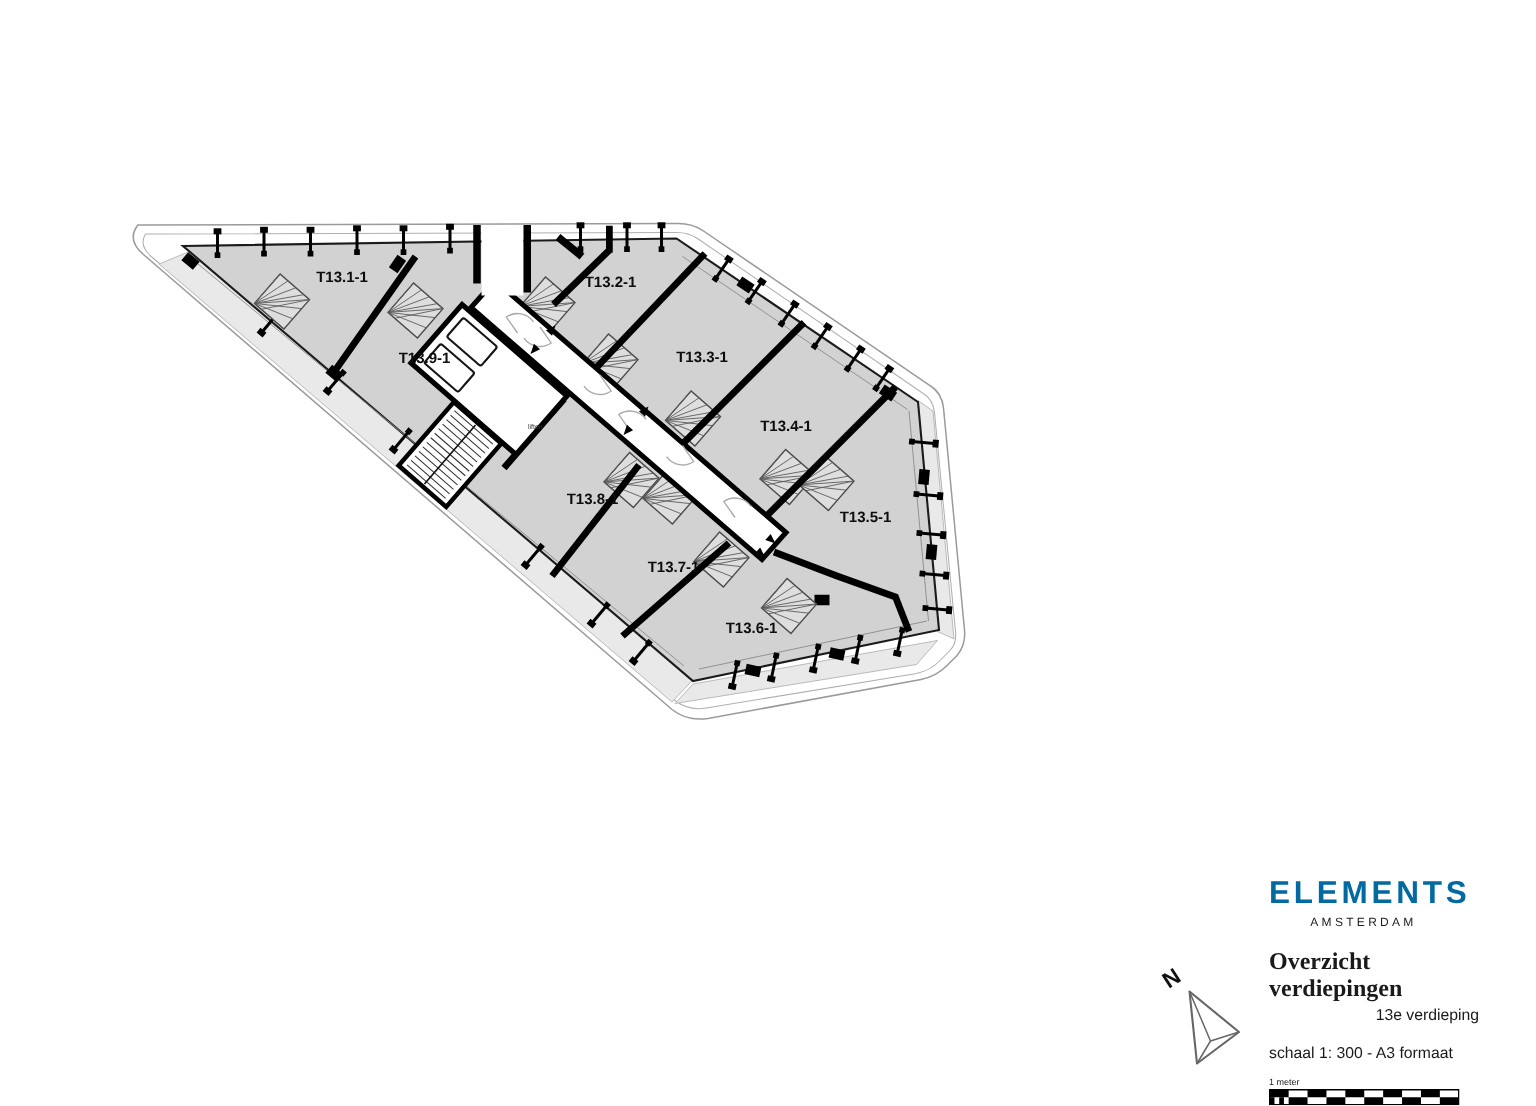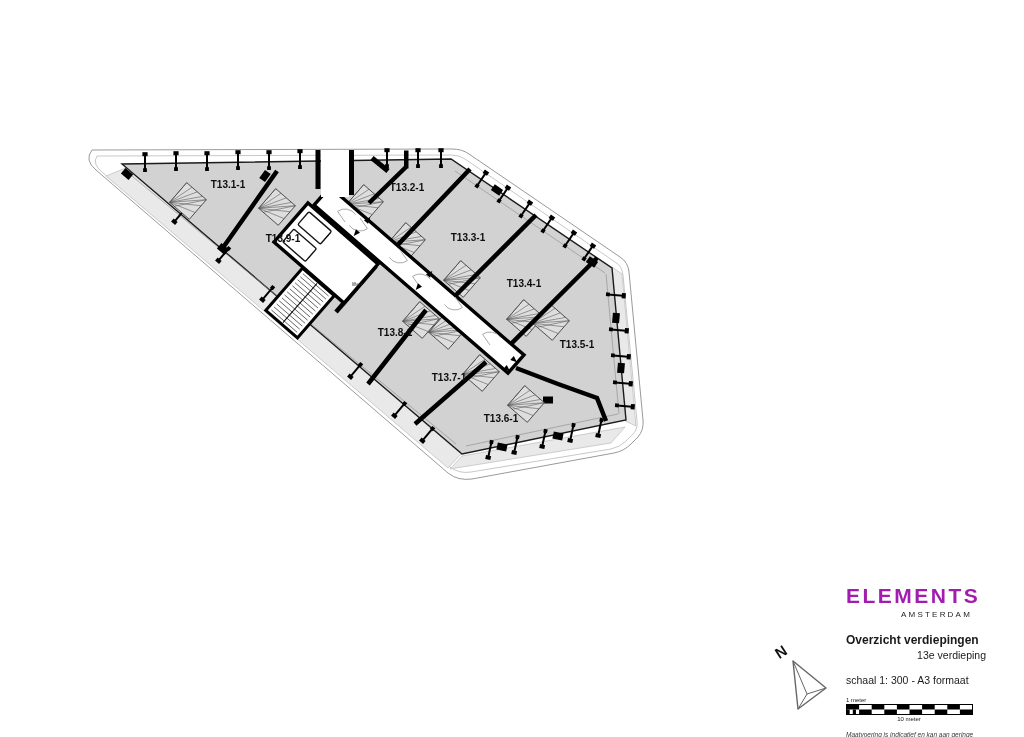--- a/index.html
+++ b/index.html
@@ -15,23 +15,23 @@
   .outline{fill:#ffffff;stroke:var(--outline);stroke-width:1;}
   .outline2{fill:none;stroke:#b0b0b0;stroke-width:.7;}
   .wall{stroke:var(--walls);stroke-width:4.5;fill:none;stroke-linecap:butt;}
   .thinline{stroke:#8a8a8a;stroke-width:.6;fill:none;}
   .whitezone{fill:#ffffff;stroke:var(--walls);stroke-width:3.4;}
   .unit-label{font:700 10px "Liberation Sans", sans-serif;fill:#0d0d0d;text-anchor:middle;}
   .tiny-label{font:400 4.6px "Liberation Sans", sans-serif;fill:#333;}
   .north-n{font:700 15px "Liberation Sans", sans-serif;fill:#111;}
   
   .titleblock{position:absolute;left:846px;top:584px;width:140px;}
-  .brand{font-size:21px;font-weight:700;letter-spacing:2.5px;color:#a21caf;width:126px;text-align:center;white-space:nowrap;}
-  .brand-sub{font-size:8px;letter-spacing:2.2px;color:#222;width:126px;text-align:right;margin-top:2px;}
-  .tb-title{font-size:12px;font-weight:700;margin-top:14px;}
+  .brand{font-size:21px;font-weight:700;letter-spacing:2.5px;color:#0369a1;width:126px;text-align:center;white-space:nowrap;}
+  .brand-sub{font-size:8px;letter-spacing:2.2px;color:#222;width:126px;text-align:center;margin-top:2px;}
+  .tb-title{font-size:16px;font-weight:700;margin-top:14px;font-family:Liberation Serif, serif;}
   .tb-floor{font-size:10.5px;margin-top:2px;text-align:right;}
   .tb-scale{font-size:10.5px;margin-top:13px;}
   .sb-top{font-size:6px;margin-top:11px;}
   .sb-bar{margin-top:1px;display:block;}
   .sb-bottom{font-size:6px;width:126px;text-align:center;margin-top:1px;}
   .disclaimer{font-size:6.5px;font-style:italic;color:#3a3a3a;line-height:1.4;margin-top:8px;}
 </style>
 </head>
 <body>
 

